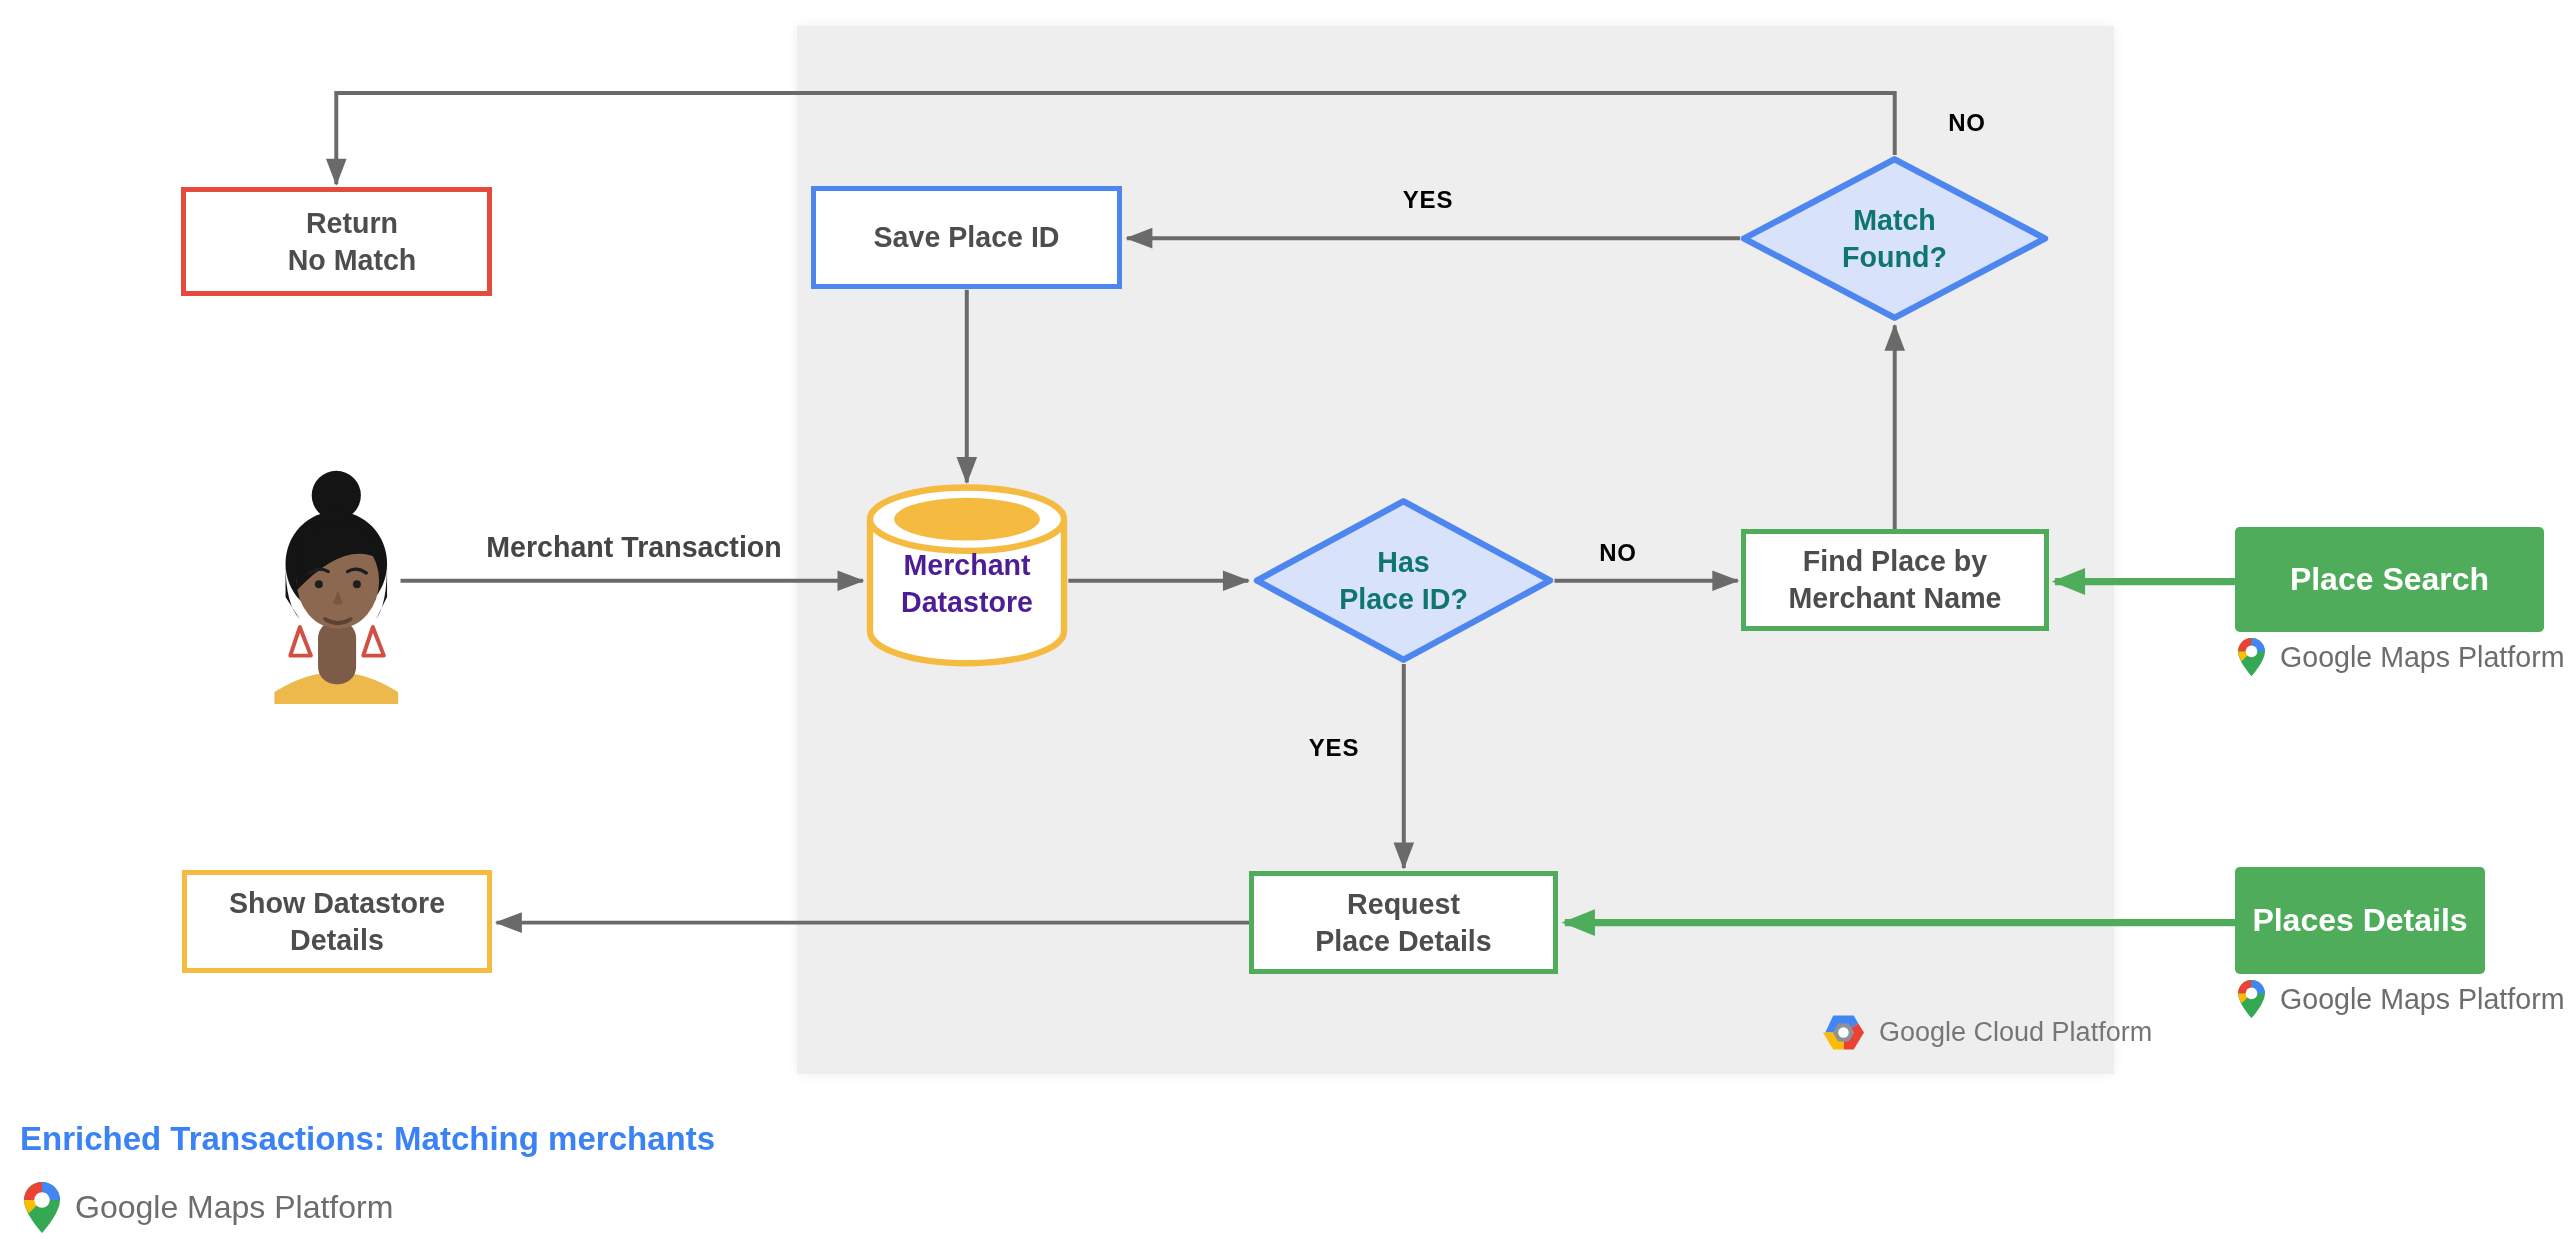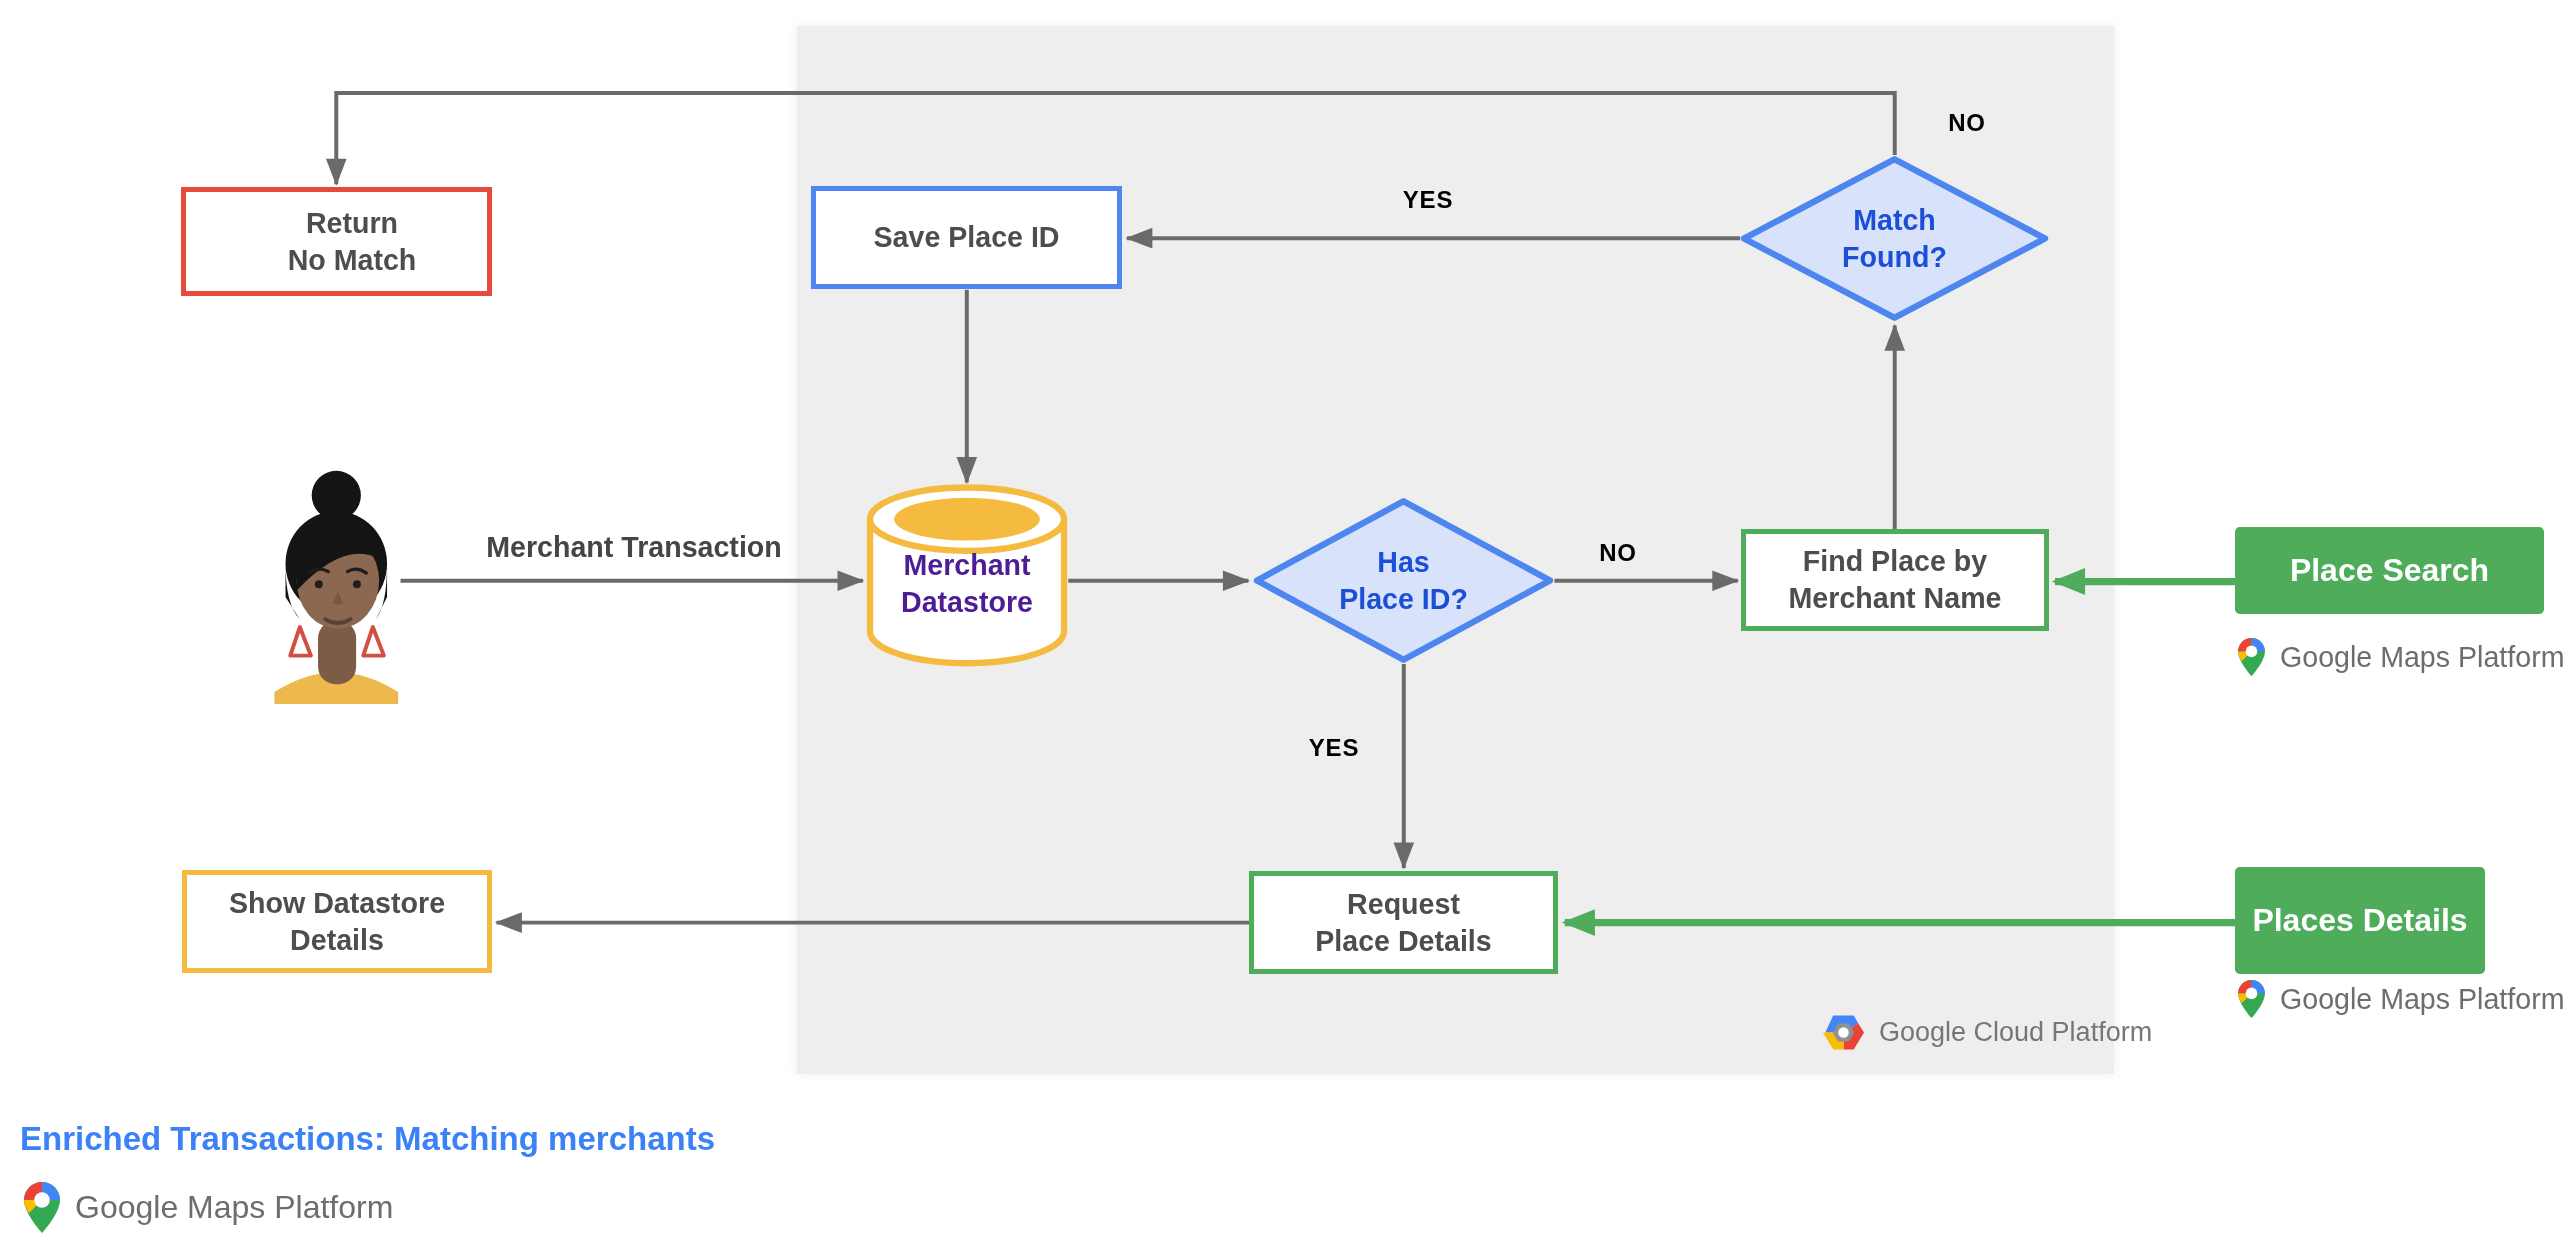--- a/index.html
+++ b/index.html
@@ -12,21 +12,21 @@
         text-align:center;font-weight:700;font-size:28.6px;color:#4D4D4D;line-height:1.28;
         white-space:pre-line;box-sizing:border-box;}
   .red-border{border:5.6px solid #E64A3C;}
   .blue-border{border:5.6px solid #4D86EE;}
   .yellow-border{border:5.6px solid #F5BB41;}
   .green-border{border:5.6px solid #4FAC5B;}
   .api-box{background:#4FAC5B;color:#ffffff;border:none;border-radius:4.8px;font-size:32px;z-index:3;}
   .diamond{position:absolute;z-index:3;background:transparent;}
   .diamond svg{position:absolute;left:0;top:0;}
   .diamond-label{position:absolute;inset:0;display:flex;align-items:center;justify-content:center;
-                 text-align:center;font-weight:700;font-size:28.6px;color:#1d4ed8;line-height:1.28;white-space:pre-line;}
+                 text-align:center;font-weight:700;font-size:28.6px;color:#0f766e;line-height:1.28;white-space:pre-line;}
   .edge-label{position:absolute;z-index:4;font-weight:700;font-size:24px;letter-spacing:0.8px;color:#000000;
               transform:translate(-50%,-50%);white-space:nowrap;}
   .flow-label{position:absolute;z-index:4;font-weight:700;font-size:28.6px;color:#454545;
               transform:translate(-50%,-50%);white-space:nowrap;}
   .logo-row{position:absolute;z-index:4;display:flex;align-items:center;gap:15px;}
   .logo-text{color:#6D6D6D;font-size:28.6px;font-weight:400;white-space:nowrap;}
   #title{position:absolute;left:20px;top:1120px;z-index:4;font-weight:700;font-size:33px;color:#3b82f6;}
   #gmp-footer .logo-text{font-size:32px;}
   #gcp-logo .logo-text{font-size:27px;color:#767676;}
   .cyl-wrap{position:absolute;left:866px;top:474px;width:202px;height:194px;z-index:3;}
@@ -70,21 +70,21 @@
 Merchant Name</div>
 
   <div class="node blue-border" style="left:811px;top:186px;width:311px;height:103px;">Save Place ID</div>
 
   <div class="node green-border" style="left:1249px;top:871px;width:309px;height:103px;">Request
 Place Details</div>
 
   <div class="node yellow-border" style="left:182px;top:870px;width:310px;height:103px;">Show Datastore
 Details</div>
 
-  <div class="node api-box" style="left:2235px;top:527px;width:309px;height:87px;">Place Search</div>
+  <div class="node api-box" style="left:2235px;top:527px;width:309px;height:105px;">Place Search</div>
 
   <div class="node api-box" style="left:2235px;top:867px;width:250px;height:107px;">Places Details</div>
 
   <div class="diamond" style="left:1740px;top:155px;width:309px;height:167px;">
     <svg width="309" height="167" viewBox="0 0 390 210">
       <polygon points="195,5 385,105 195,205 5,105" fill="#D8E2FA" stroke="#4D86EE" stroke-width="8" stroke-linejoin="round"></polygon>
     </svg>
     <div class="diamond-label">Match
 Found?</div>
   </div>

